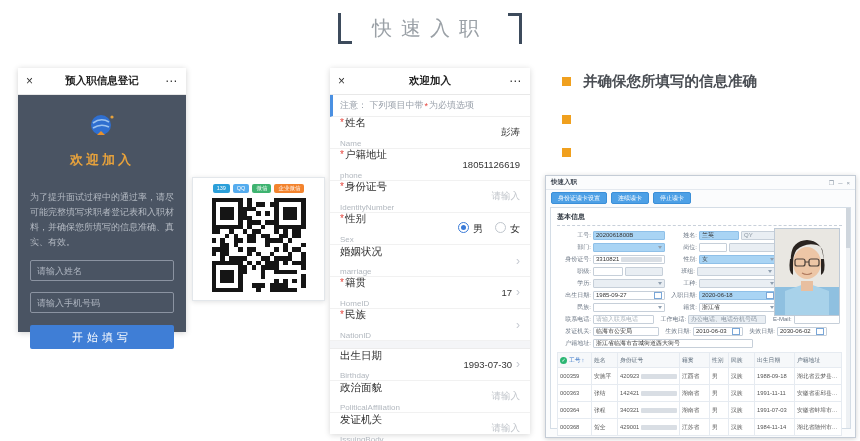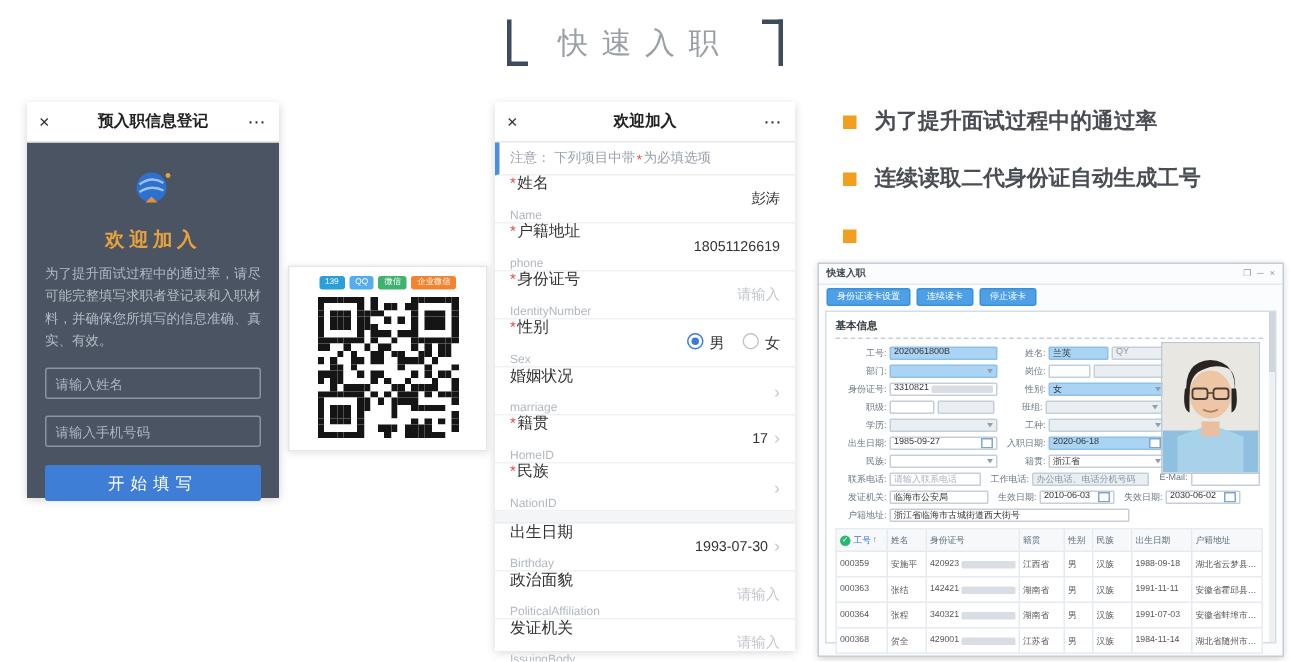--- a/index.html
+++ b/index.html
@@ -19,21 +19,21 @@
           box-shadow:0 1px 6px rgba(0,0,0,.18);background:#4a5463;}
   .phone-head{height:26px;background:#fff;border-bottom:1px solid #e8e8e8;
               display:flex;align-items:center;padding:0 8px;}
   .phone-head .x{font-size:12px;color:#333;width:20px;cursor:default;}
   .phone-head .t{flex:1;text-align:center;font-size:10.5px;color:#222;font-weight:700;}
   .phone-head .m{font-size:12px;color:#333;width:20px;text-align:right;letter-spacing:1px;}
   .lbody{padding:14px 12px 0;}
   .appicon{display:block;margin:2px auto 0;}
   .welcome{margin-top:10px;text-align:center;color:#e7a23c;font-size:13px;
            font-weight:700;letter-spacing:3px;}
-  .ldesc{margin-top:6px;color:#b4bac3;font-size:9px;line-height:1.65;}
+  .ldesc{margin-top:21px;color:#b4bac3;font-size:9px;line-height:1.65;}
   .linput{margin-top:11px;width:100%;box-sizing:border-box;height:21px;background:transparent;
           border:1px solid #8b93a1;border-radius:2px;color:#cfd4db;font-size:9px;
           padding:0 6px;outline:none;font-family:inherit;}
   .linput::placeholder{color:#aeb5c0;}
   .lbtn{margin-top:12px;width:100%;height:24px;background:#3f7ed6;border:none;border-radius:2px;
         color:#fff;font-size:11px;letter-spacing:4px;cursor:pointer;font-family:inherit;}
 
   
   .qrcard{position:absolute;left:192px;top:177px;width:131px;height:122px;background:#fff;
           border:1px solid #e3e7eb;box-shadow:0 1px 5px rgba(0,0,0,.12);text-align:center;}
@@ -718,25 +718,24 @@
       <div class="fr">
           <span class="fph">请输入</span>
         </div>
     </div>
 
   </div>
 
   <div class="features">
     <div class="feat">
       <span class="sq"></span>
-      <span class="feat-text">为了提升面试过程中的通过率</span>
+      <span class="feat-text">并确保您所填写的信息准确</span>
     </div>
     <div class="feat">
       <span class="sq"></span>
-      <span class="feat-text">连续读取二代身份证自动生成工号</span>
     </div>
     <div class="feat">
       <span class="sq"></span>
     </div>
   </div>
 
   <div class="desk">
     <div class="dtitle">
       <span class="t">快速入职</span>
       <span class="wc">❐</span>

